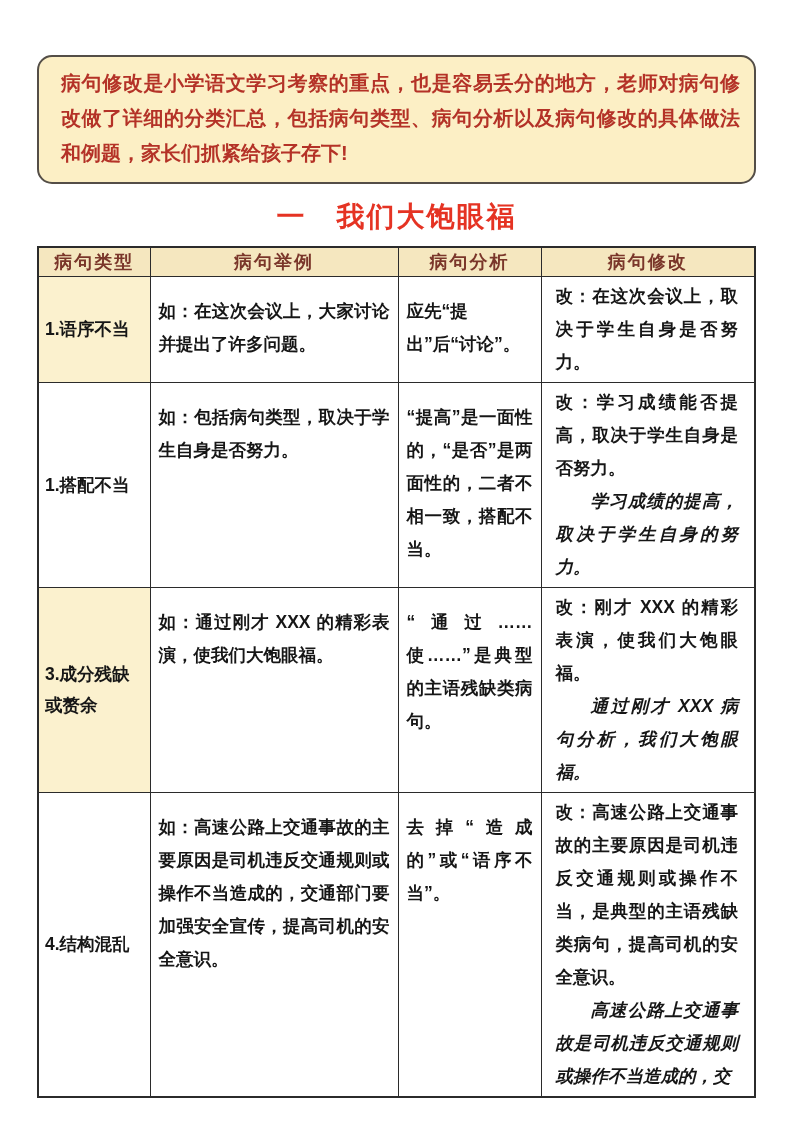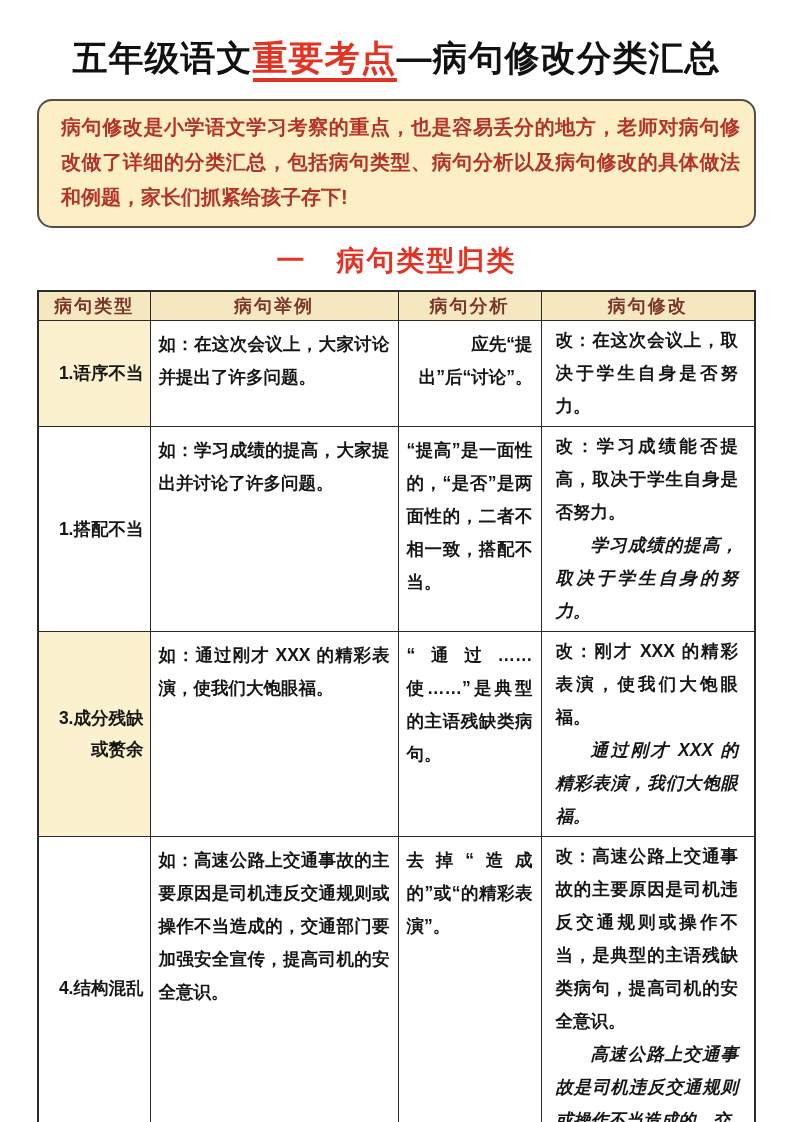--- a/index.html
+++ b/index.html
@@ -84,53 +84,52 @@
     border:1px solid var(--line);
     text-align:center;
     padding:2px 8px;
   }
   td{
     border:1px solid var(--line);
     font-size:17.5px;
     font-weight:bold;
     color:var(--ink);
     line-height:33px;
-    padding:7px 8px;
+    padding:18px 8px;
     vertical-align:top;
     text-align:justify;
   }
   td.type{
-    text-align:right;
+    text-align:left;
     vertical-align:middle;
     padding:2px 6px;
     line-height:31px;
   }
   td.cream{background:var(--cream-cell);}
   td.fix{padding:3px 16px 3px 14px;}
-  td.center, td.center p{text-align:right;}
+  td.center, td.center p{text-align:left;}
   td p{margin:0;}
   td p.ind{text-indent:2em;font-style:italic;}
   td p:empty{display:none;}
   tr.r0{height:100px;}
   tr.r1{height:183px;}
   tr.r2{height:137px;}
   tr.r3{height:292px;}
 </style>
 </head>
 <body>
 
 <div class="page">
 
-  <h1 class="title"><span>五年级语文</span><span class="hl">重要考点</span><span>—病句修改分类汇总</span></h1>
 
   <div class="intro">
     <p>病句修改是小学语文学习考察的重点，也是容易丢分的地方，老师对病句修改做了详细的分类汇总，包括病句类型、病句分析以及病句修改的具体做法和例题，家长们抓紧给孩子存下!</p>
   </div>
 
-  <h2 class="section">一　病句类型归类</h2>
+  <h2 class="section">一　我们大饱眼福</h2>
 
   <table class="sheet">
     <colgroup>
         <col class="c1">
         <col class="c2">
         <col class="c3">
         <col class="c4">
       </colgroup>
     <thead>
       <tr>
@@ -149,50 +148,50 @@
         <td class="an center">
             <p>应先“提出”后“讨论”。</p>
           </td>
         <td class="fix">
             <p>改：在这次会议上，取决于学生自身是否努力。</p>
           </td>
       </tr>
       <tr class="r1">
         <td class="type">1.搭配不当</td>
         <td class="ex">
-            <p>如：学习成绩的提高，大家提出并讨论了许多问题。</p>
+            <p>如：包括病句类型，取决于学生自身是否努力。</p>
           </td>
         <td class="an">
             <p>“提高”是一面性的，“是否”是两面性的，二者不相一致，搭配不当。</p>
           </td>
         <td class="fix">
             <p>改：学习成绩能否提高，取决于学生自身是否努力。</p>
             <p class="ind">学习成绩的提高，取决于学生自身的努力。</p>
           </td>
       </tr>
       <tr class="r2">
         <td class="type cream">3.成分残缺或赘余</td>
         <td class="ex">
             <p>如：通过刚才 XXX 的精彩表演，使我们大饱眼福。</p>
           </td>
         <td class="an">
             <p>“通过……使……”是典型的主语残缺类病句。</p>
           </td>
         <td class="fix">
             <p>改：刚才 XXX 的精彩表演，使我们大饱眼福。</p>
-            <p class="ind">通过刚才 XXX 的精彩表演，我们大饱眼福。</p>
+            <p class="ind">通过刚才 XXX 病句分析，我们大饱眼福。</p>
           </td>
       </tr>
       <tr class="r3">
         <td class="type">4.结构混乱</td>
         <td class="ex">
             <p>如：高速公路上交通事故的主要原因是司机违反交通规则或操作不当造成的，交通部门要加强安全宣传，提高司机的安全意识。</p>
           </td>
         <td class="an">
-            <p>去掉“造成的”或“的精彩表演”。</p>
+            <p>去掉“造成的”或“语序不当”。</p>
           </td>
         <td class="fix">
             <p>改：高速公路上交通事故的主要原因是司机违反交通规则或操作不当，是典型的主语残缺类病句，提高司机的安全意识。</p>
             <p class="ind">高速公路上交通事故是司机违反交通规则或操作不当造成的，交</p>
           </td>
       </tr>
     </tbody>
   </table>
 
 </div>

